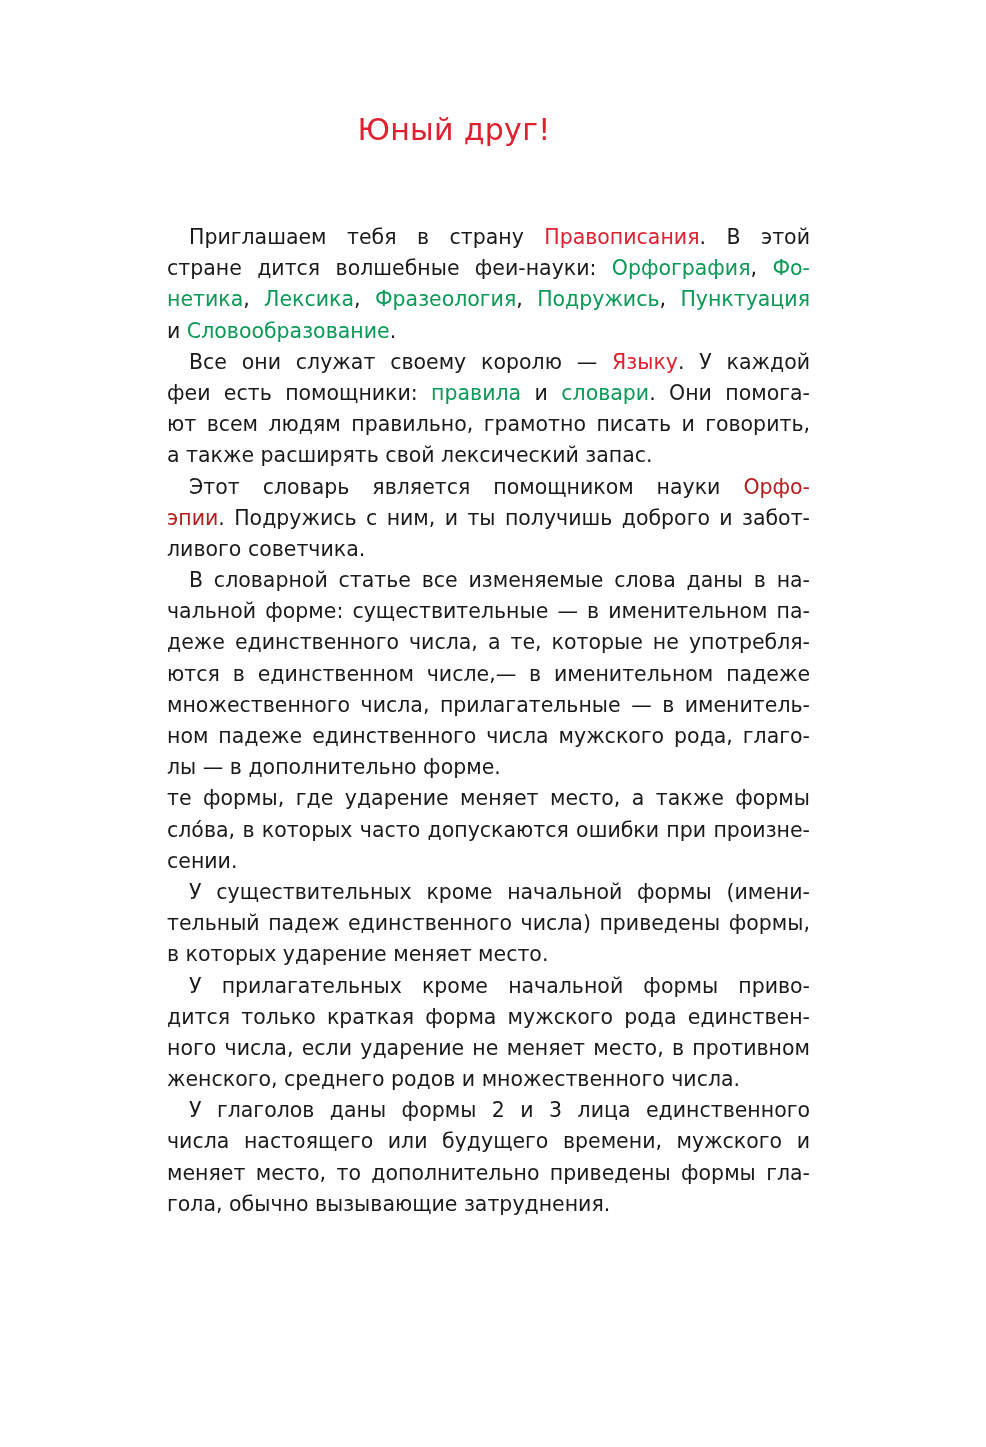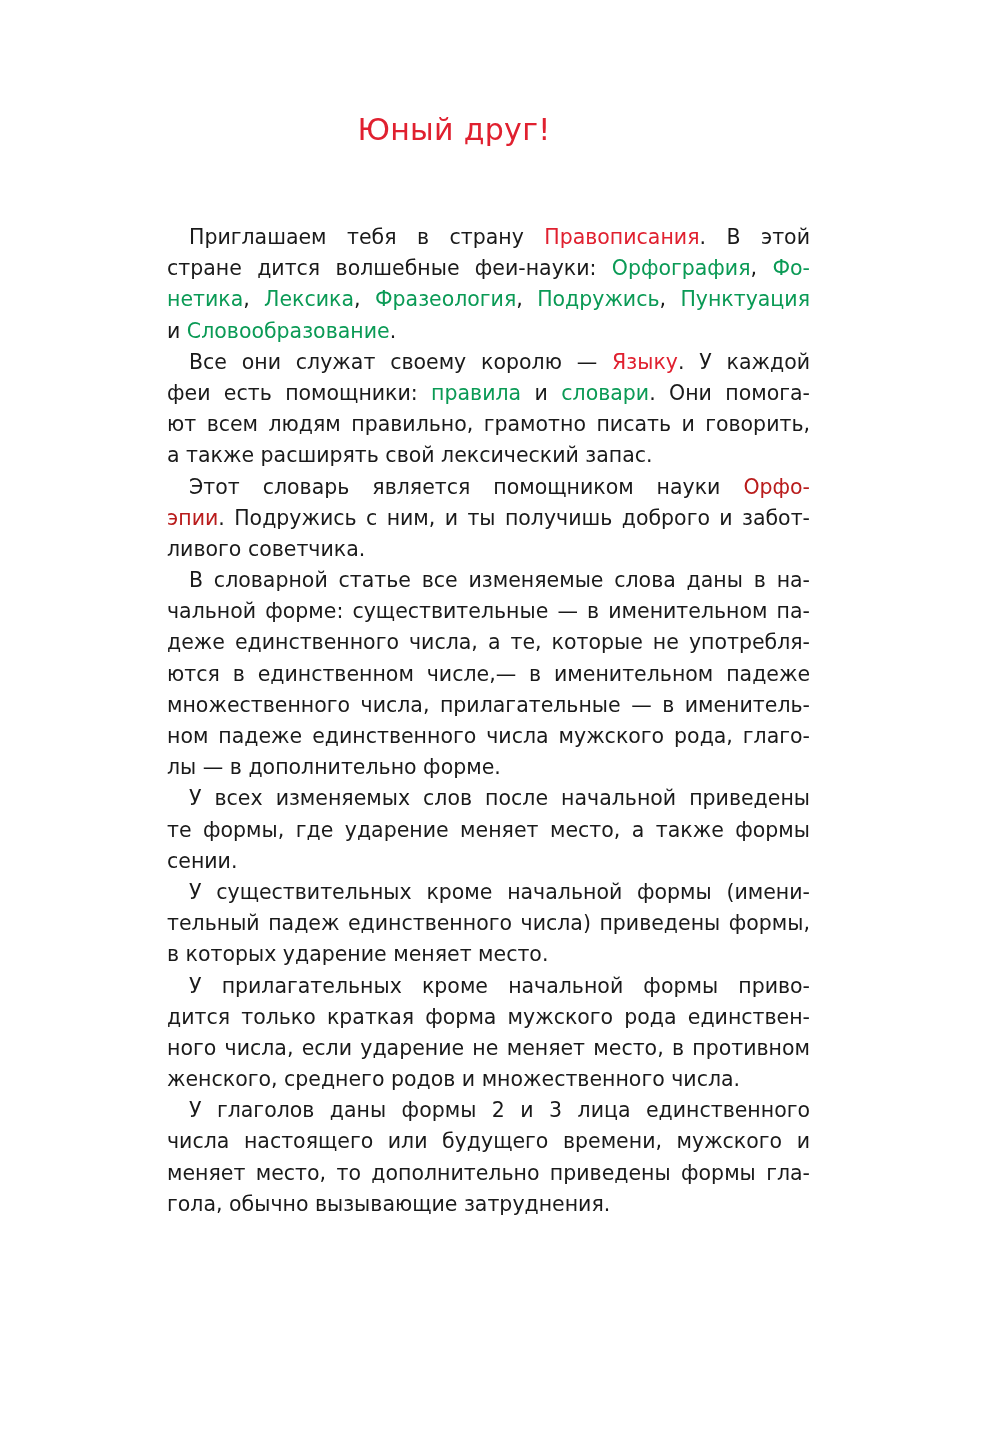--- a/index.html
+++ b/index.html
@@ -80,22 +80,22 @@
     <div>
       <div class="line indent"><span>В словарной статье все изменяемые слова даны в на-</span></div>
       <div class="line"><span>чальной форме: существительные — в именительном па-</span></div>
       <div class="line"><span>деже единственного числа, а те, которые не употребля-</span></div>
       <div class="line"><span>ются в единственном числе,— в именительном падеже</span></div>
       <div class="line"><span>множественного числа, прилагательные — в именитель-</span></div>
       <div class="line"><span>ном падеже единственного числа мужского рода, глаго-</span></div>
       <div class="line last"><span>лы — в дополнительно форме.</span></div>
     </div>
     <div>
-      <div class="line indent"><span>У всех изменяемых слов после начальной приведены</span></div>
       <div class="line"><span>те формы, где ударение меняет место, а также формы</span></div>
+      <div class="line"><span>сло́ва, в которых часто допускаются ошибки при произне-</span></div>
       <div class="line last"><span>сении.</span></div>
     </div>
     <div>
       <div class="line indent"><span>У существительных кроме начальной формы (имени-</span></div>
       <div class="line"><span>тельный падеж единственного числа) приведены формы,</span></div>
       <div class="line last"><span>в которых ударение меняет место.</span></div>
     </div>
     <div>
       <div class="line indent"><span>У прилагательных кроме начальной формы приво-</span></div>
       <div class="line"><span>дится только краткая форма мужского рода единствен-</span></div>

